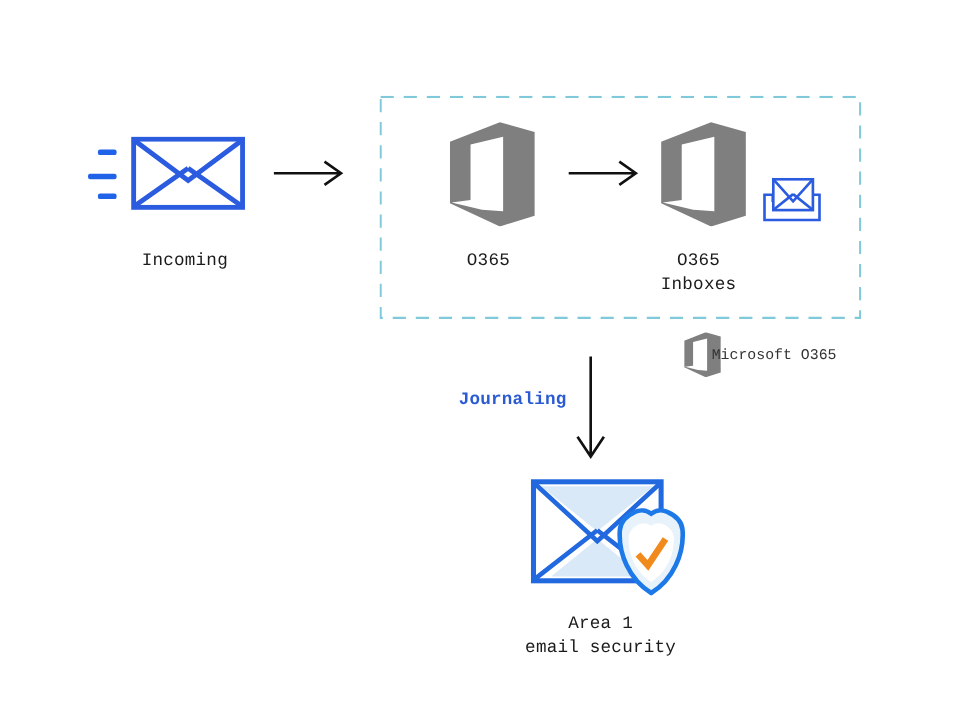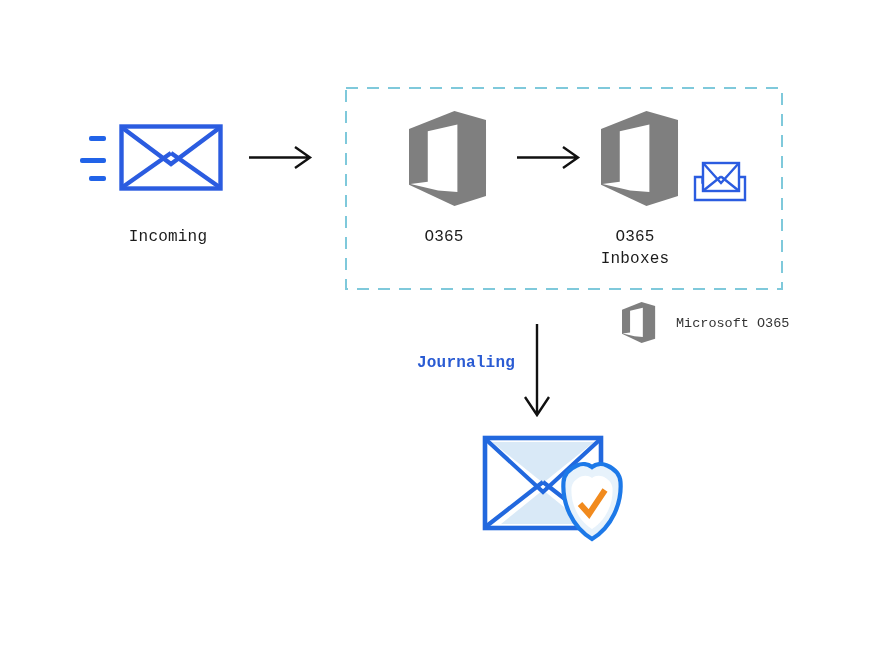--- a/index.html
+++ b/index.html
@@ -99,31 +99,35 @@
   </svg>
   <div class="abs node-label" style="left:575px;top:226px;width:120px">
     <div>O365</div>
     <div>Inboxes</div>
   </div>
 
   <svg class="abs" style="left:622px;top:302px" width="34" height="41" viewBox="0 0 80 96">
     <path class="office-outer" d="M46,0 L78,9 L78,86 L46,96 L0,74.5 L0,18 Z"></path>
     <path class="office-inner" d="M19,20.5 L49,13.5 L49,82 L29.5,80.5 L1.5,73.8 L19,71.5 Z"></path>
   </svg>
-  <div class="abs legend-text" style="left:676px;top:316px">Microsoft O365</div>
+  <div class="abs legend-text" style="left:647px;top:316px">Microsoft O365</div>
 
   <div class="abs journaling" style="left:417px;top:354px">Journaling</div>
   <svg class="abs" style="left:522px;top:322px" width="30" height="98" viewBox="0 0 30 98">
     <path class="arrow-stroke" d="M15,2 L15,91 M3,75 L15,93 L27,75"></path>
   </svg>
 
   <svg class="abs" style="left:478px;top:431px" width="150" height="119" viewBox="0 0 150 119">
     <rect class="a1-env" x="7" y="7" width="116" height="90"></rect>
     <path class="a1-fill" d="M14,11 L116,11 L65,52 Z"></path>
     <path class="a1-fill" d="M23,93 L107,93 L65,59 Z"></path>
     <path class="a1-line" d="M8,95.5 L65,51 M122,95.5 L65,51"></path>
     <path class="a1-line" d="M8,8.5 L65,61 L122,8.5"></path>
     <path class="shield-outer" d="M114 36 C118 33 124 32 129 34.5 C137 38 142 44 142.5 51 C144 72 134 96 114 108 C94 96 84 72 85.5 51 C86 44 91 38 99 34.5 C104 32 110 33 114 36 Z"></path>
     <path class="shield-inner" d="M114 47 C117 44.5 121 44 125 45.5 C130.5 48 134 52 134.5 57 C135.5 72 128.5 89 114 98 C99.5 89 92.5 72 93.5 57 C94 52 97.5 48 103 45.5 C107 44 111 44.5 114 47 Z"></path>
     <polyline class="check" points="102,73 111,83 127,59"></polyline>
   </svg>
+  <div class="abs node-label" style="left:466px;top:556px;width:160px">
+    <div>Area 1</div>
+    <div>email security</div>
+  </div>
 
 </div>
 
 </body></html>

